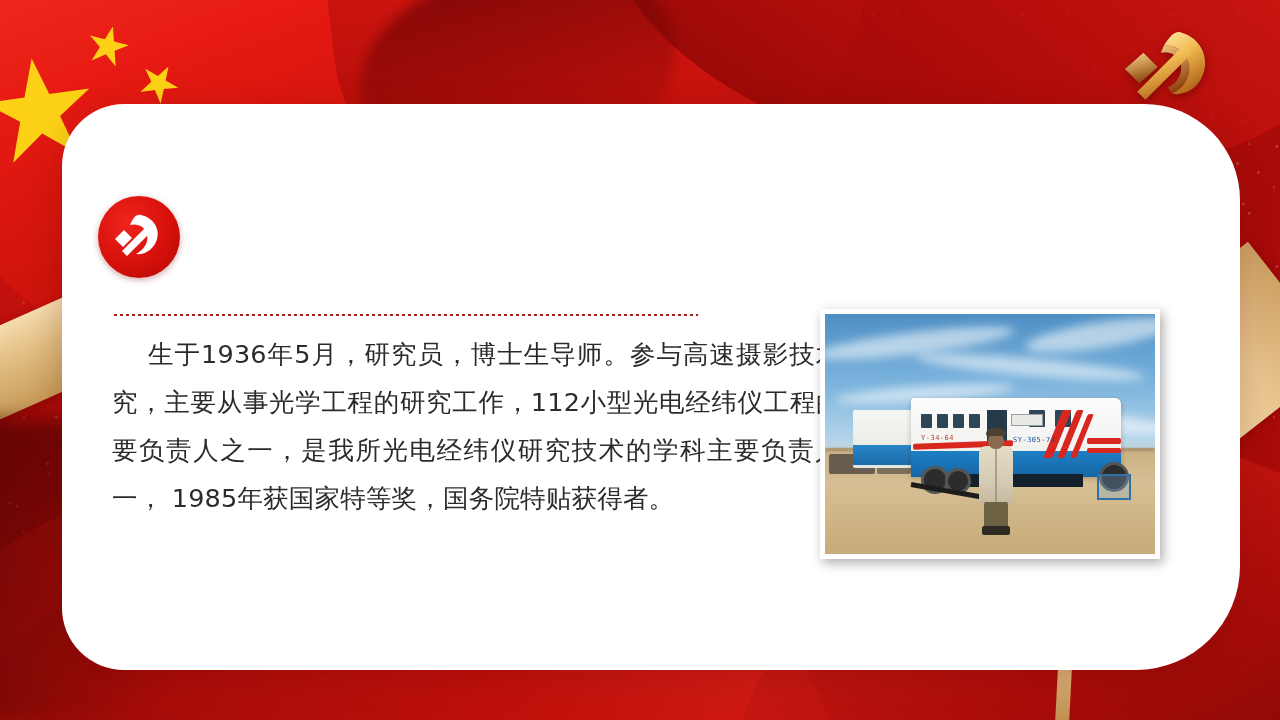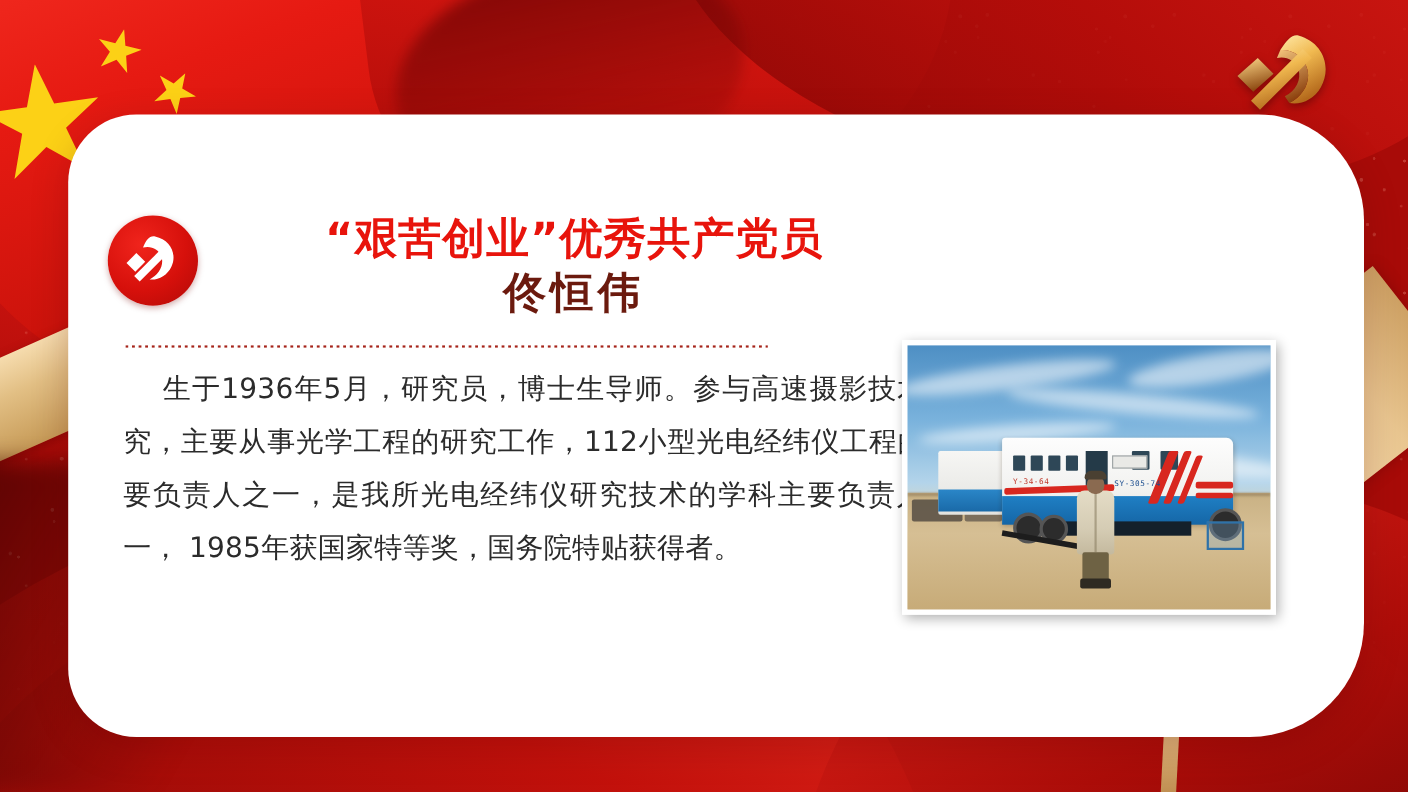--- a/index.html
+++ b/index.html
@@ -353,24 +353,20 @@
   <div class="card">
 
     <div class="badge">
       <svg viewBox="0 0 56 56" xmlns="http://www.w3.org/2000/svg">
         <path d="M30 6 C44 9 50 22 45 33 C41 42 32 46 25 45 C33 41 38 33 36 25 C34 18 27 14 19 16 C22 9 25 5 30 6 Z" fill="#ffffff"></path>
         <path d="M11 42 L36 17 L41 22 L16 47 Z" fill="#ffffff"></path>
         <path d="M4 30 L13 21 L21 29 L12 38 Z" fill="#ffffff"></path>
       </svg>
     </div>
 
-    <div class="title-block">
-      <h1 class="title-main">“艰苦创业”优秀共产党员</h1>
-      <h2 class="title-name">佟恒伟</h2>
-    </div>
 
     <div class="divider"></div>
 
     <p class="bio">生于1936年5月，研究员，博士生导师。参与高速摄影技术研究，主要从事光学工程的研究工作，112小型光电经纬仪工程的主要负责人之一，是我所光电经纬仪研究技术的学科主要负责人之一， 1985年获国家特等奖，国务院特贴获得者。</p>
 
     <div class="photo-frame">
       <div class="photo">
         <span class="ph-cloud ph-c1"></span>
         <span class="ph-cloud ph-c2"></span>
         <span class="ph-cloud ph-c3"></span>

